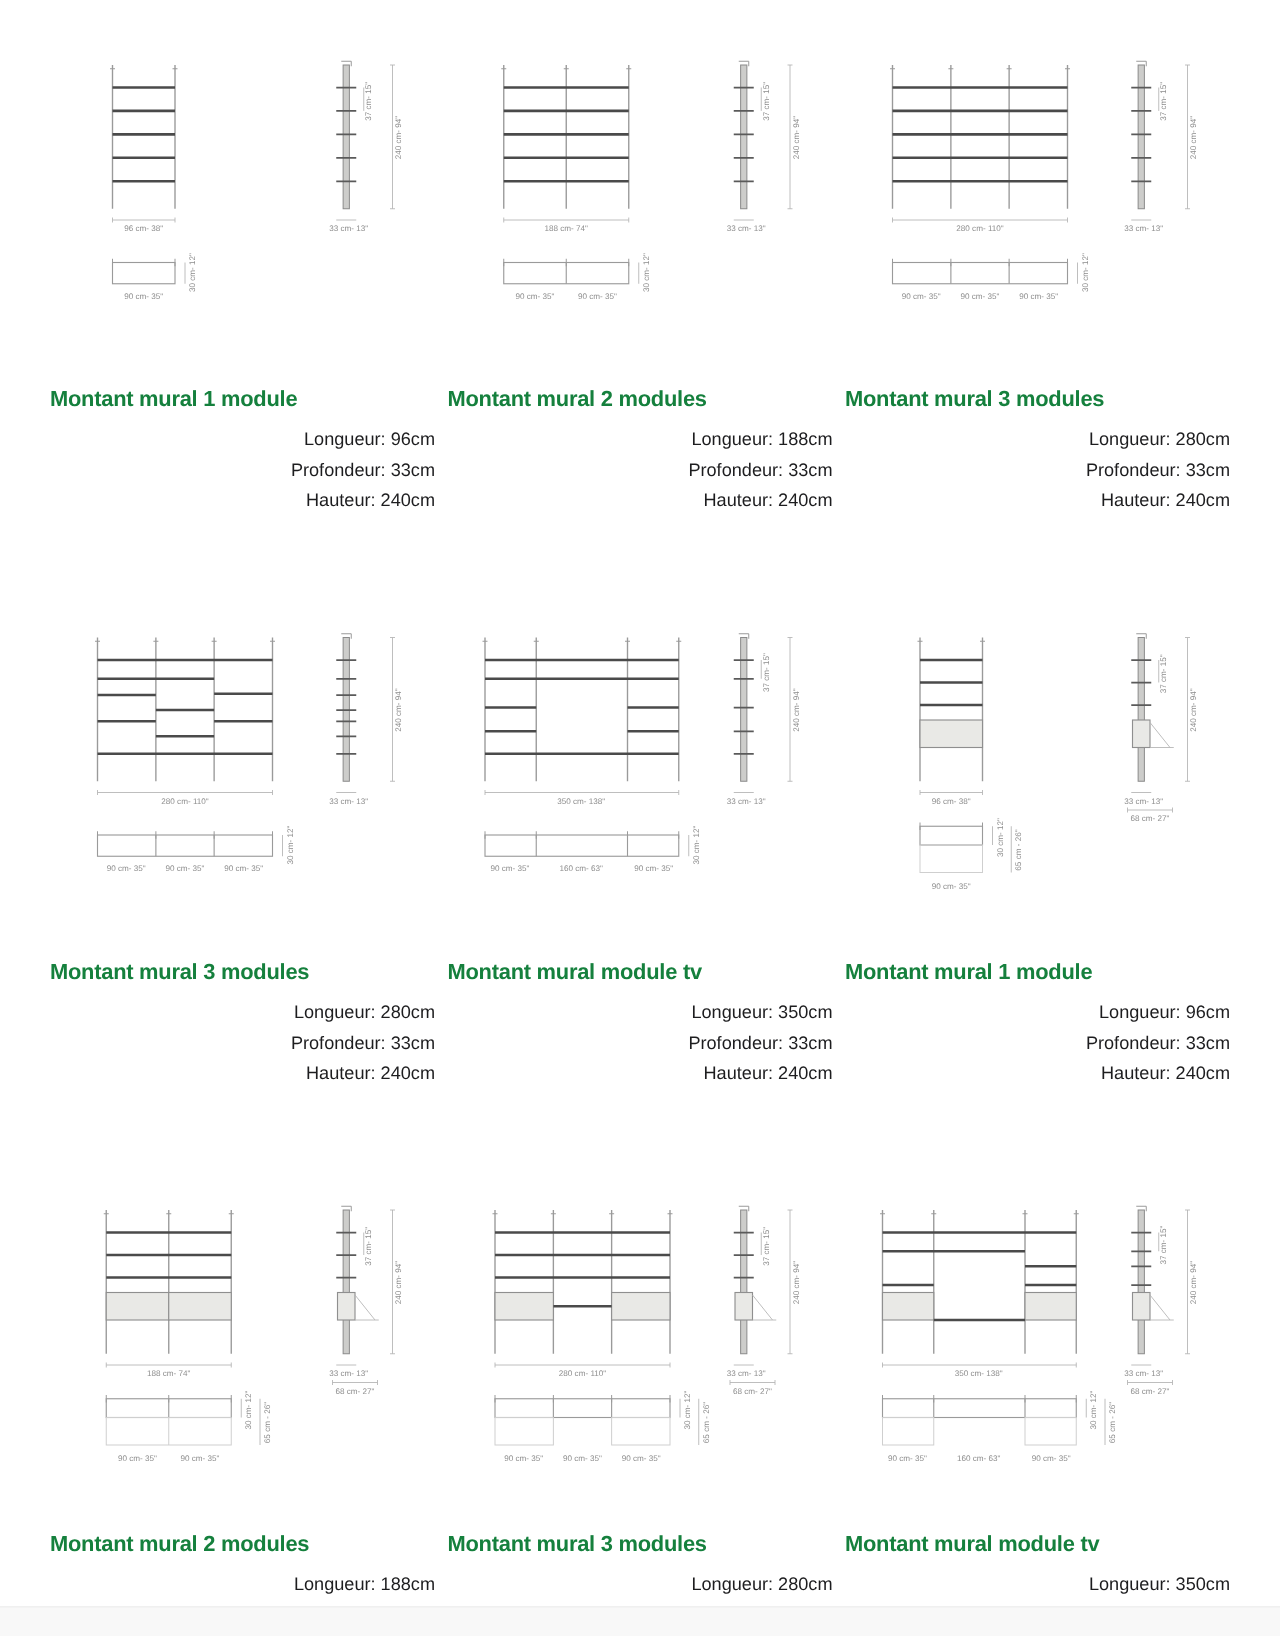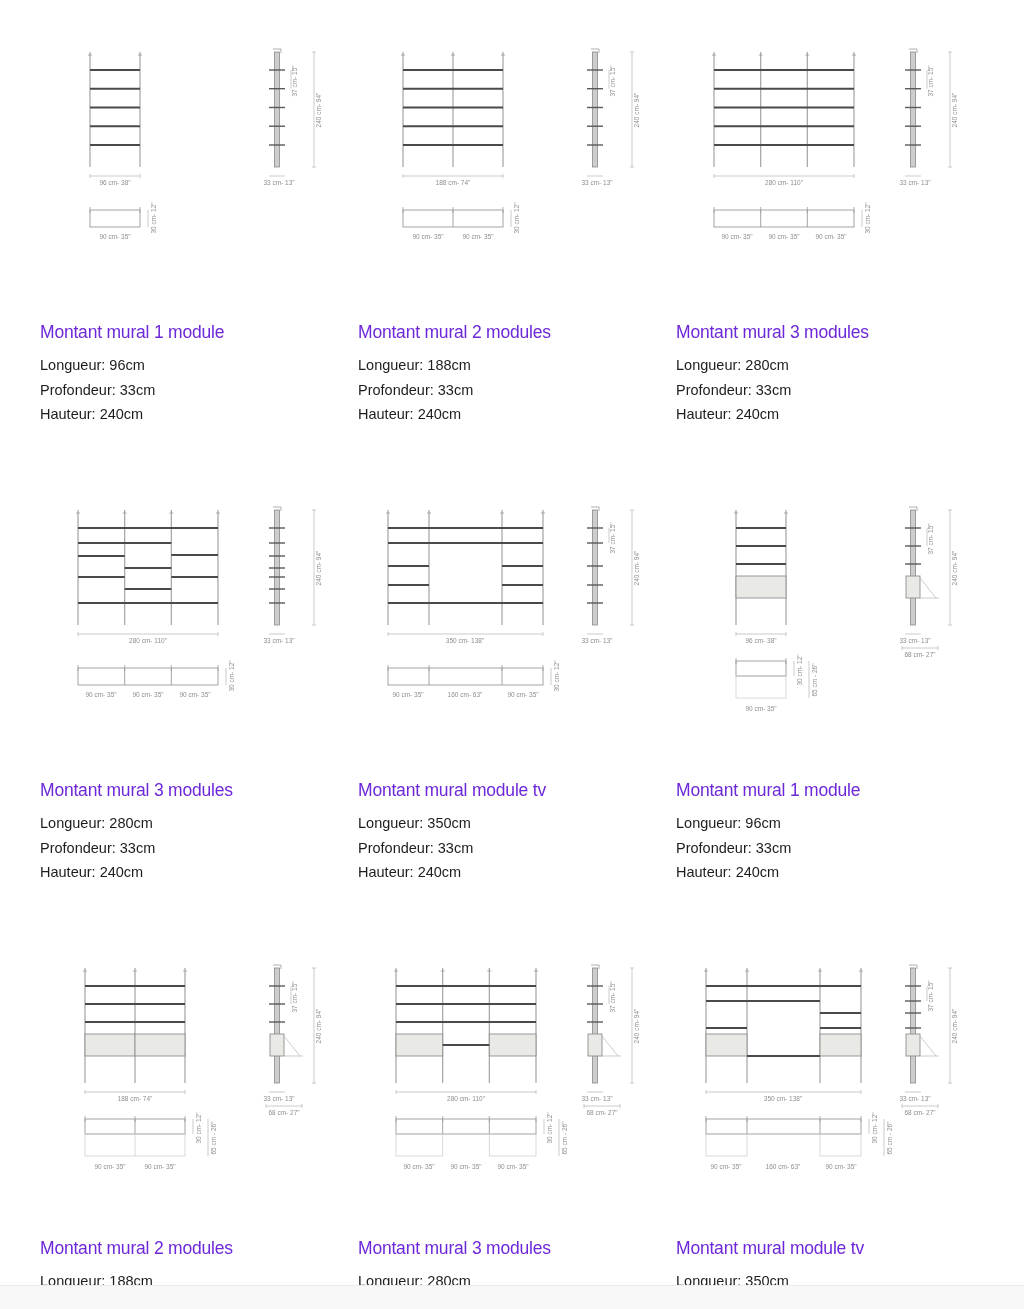--- a/index.html
+++ b/index.html
@@ -1,21 +1,21 @@
 <!DOCTYPE html>
 <html><head>
 <meta charset="utf-8">
 <style>
   html,body{margin:0;padding:0;}
   body{width:1024px;height:1309px;background:#fff;font-family:"Liberation Sans",sans-serif;position:relative;overflow:hidden;}
   .grid{position:absolute;left:30px;top:30px;display:grid;grid-template-columns:318px 318px 318px;grid-auto-rows:458px;}
   .cell{padding-top:10px;}
   svg.drawing{width:318px;height:235px;display:block;}
-  .title{margin:47px 0 10px 10px;font-size:17.5px;font-weight:normal;color:#6d28d9;letter-spacing:-.2px;}
-  .spec{margin:0 0 0 10px;font-size:14.5px;color:#1d1d1f;line-height:24.5px;}
+  .title{margin:34px 0 10px 10px;font-size:17.5px;font-weight:bold;color:#15803d;letter-spacing:-.2px;}
+  .spec{margin:0 0 0 10px;font-size:14.5px;color:#1d1d1f;line-height:24.5px;text-align:right;}
   .footer-band{position:absolute;left:0;top:1285px;width:1024px;height:24px;background:#f8f8f8;border-top:1px solid #ededed;}
   
   .shelf{stroke:#4a4a4a;stroke-width:2.1;}
   .shelf-thin{stroke:#5a5a5a;stroke-width:1.4;}
   .post{stroke:#9a9a9a;stroke-width:1.1;}
   .tick{stroke:#9a9a9a;stroke-width:.8;}
   .dim{stroke:#b5b5b5;stroke-width:.7;}
   .dt{font-size:6.5px;fill:#8e8e8e;}
   .rect-o{fill:none;stroke:#9a9a9a;stroke-width:.9;}
   .rect-lt{fill:none;stroke:#cfcfcf;stroke-width:.8;}

